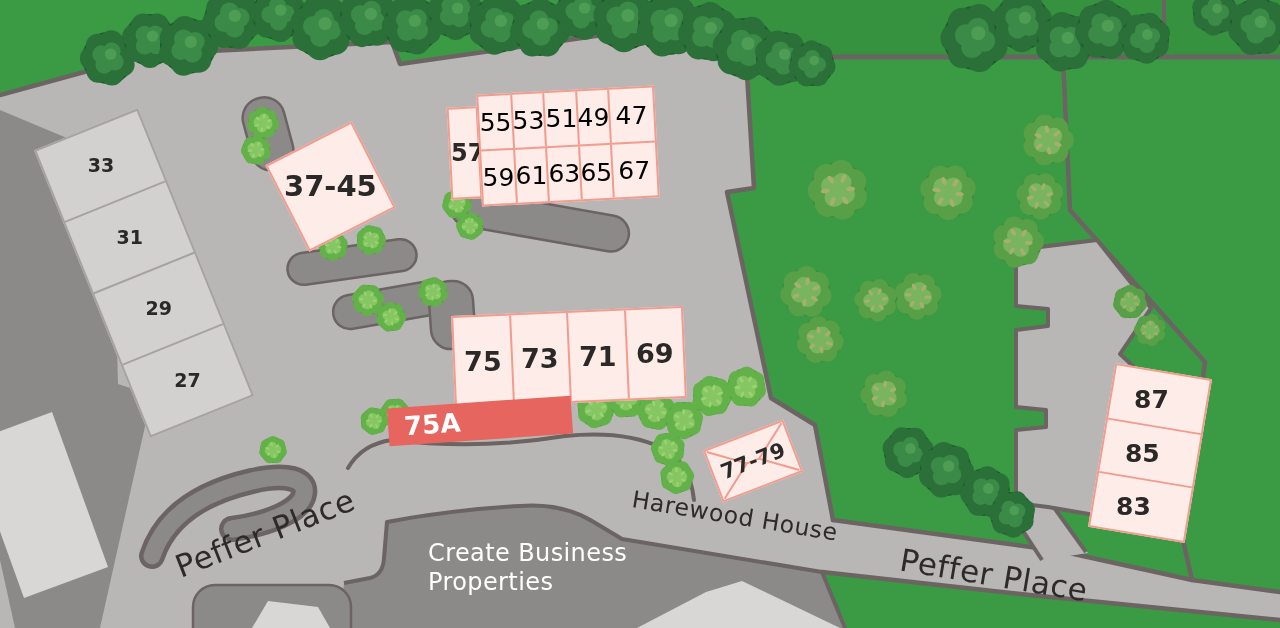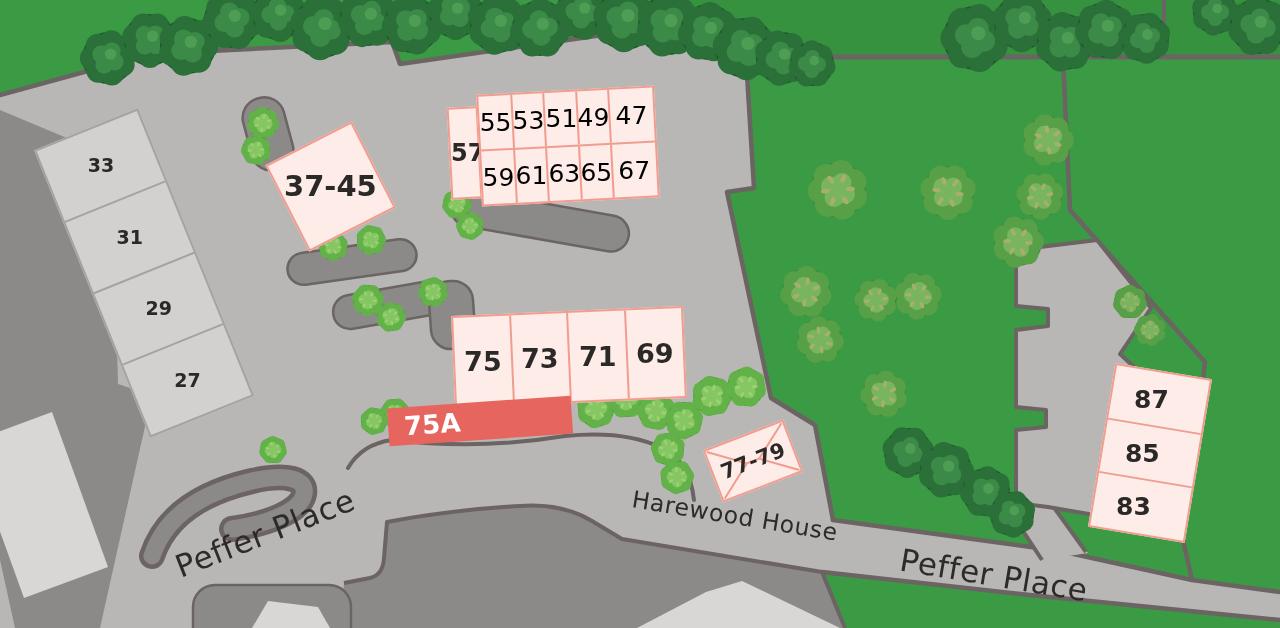--- a/index.html
+++ b/index.html
@@ -1143,20 +1143,24 @@
           <ellipse cx="-5.577807766759021" cy="-1.7636781217338833" rx="2.08" ry="1.04" transform="rotate(554.6684855967078 -5.577807766759021 -1.7636781217338833)" fill="#9bd273"></ellipse>
           <ellipse cx="-1.2626422852402557" cy="-5.712112959275514" rx="2.08" ry="1.04" transform="rotate(614.3474855967078 -1.2626422852402557 -5.712112959275514)" fill="#9bd273"></ellipse>
         </g>
       </g>
     </svg>
 
   <div class="road-label" id="rl-peffer-place-west">Peffer Place</div>
   <div class="road-label" id="rl-harewood-house">Harewood House</div>
   <div class="road-label" id="rl-peffer-place-east">Peffer Place</div>
 
+  <div id="brand">
+    <div>Create Business</div>
+    <div>Properties</div>
+  </div>
 <div class="unit existing col" style="left: 88px; top: 118px; width: 112px; height: 310px; transform: rotate(-22deg);">
       <div class="cell">
         <span style="font-size: 19px; transform: rotate(22deg) translateX(0px);">33</span>
       </div>
       <div class="cell">
         <span style="font-size: 19px; transform: rotate(22deg) translateX(0px);">31</span>
       </div>
       <div class="cell">
         <span style="font-size: 19px; transform: rotate(22deg) translateX(0px);">29</span>
       </div>

